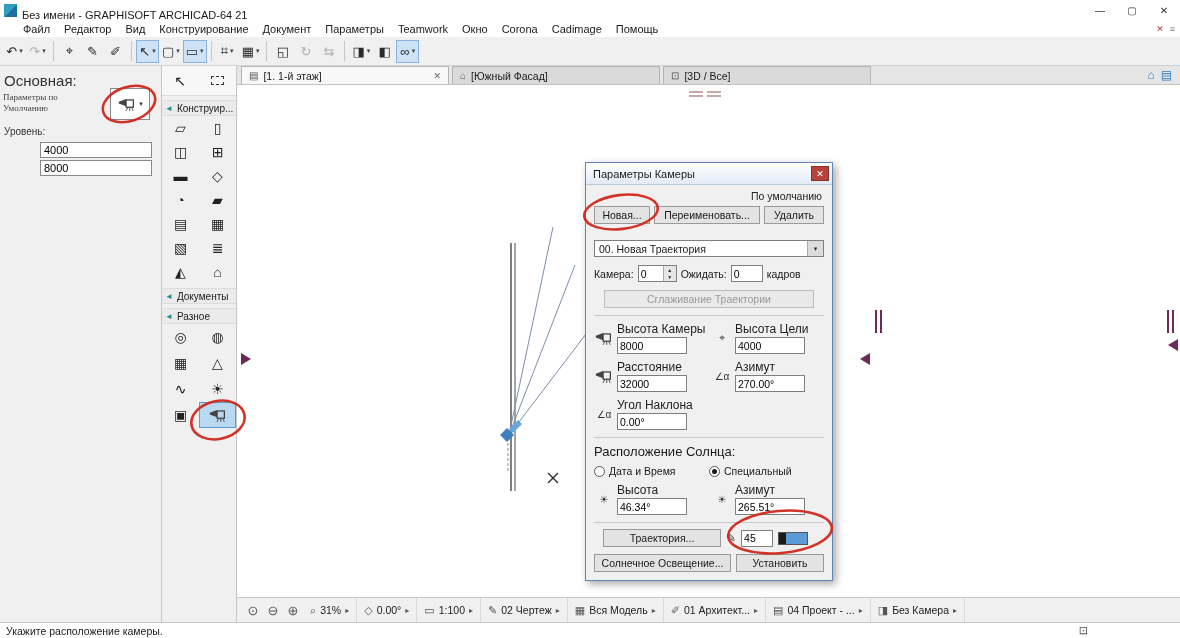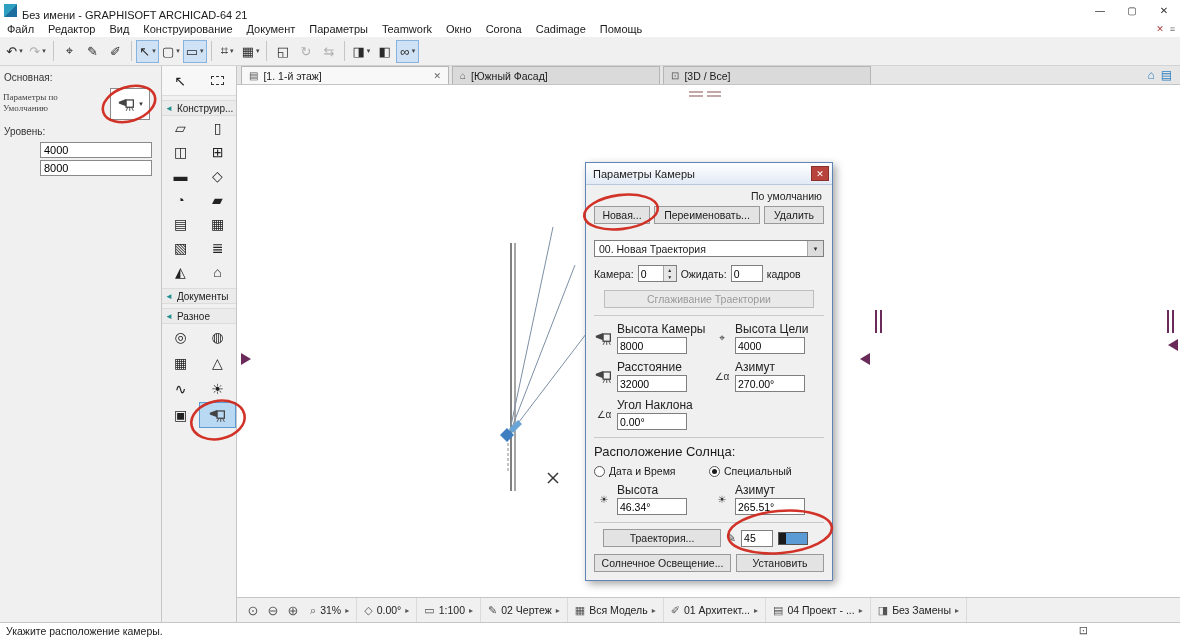--- a/index.html
+++ b/index.html
@@ -8,21 +8,21 @@
   .app { position:relative; width:1180px; height:638px; background:#f0f0f0; }
 
   
   .titlebar { position:absolute; left:0; top:0; right:0; height:20px; background:#fff; display:flex; align-items:center; padding-left:4px; }
   .app-icon { width:13px; height:13px; background:linear-gradient(135deg,#2e9fbf 50%,#1c6f9f 50%); margin-right:5px; flex:none; }
   .title-text { font-size:11px;margin-top:10px; }
   .win-controls { margin-left:auto; display:flex; height:100%; }
   .win-btn { width:32px; height:100%; display:flex; align-items:center; justify-content:center; font-size:10px; color:#333; }
 
   
-  .menubar { position:absolute; left:0; top:20px; right:0; height:17px; background:#fff; display:flex; align-items:center; padding-left:0; }
+  .menubar { position:absolute; left:0; top:20px; right:0; height:17px; background:#fff; display:flex; align-items:center; padding-left:16px; }
   .menu-item { padding:1px 7px; font-size:11px; }
   .menubar-right { margin-left:auto; display:flex; gap:6px; padding-right:5px; color:#777; font-size:9px; }
   .menubar-right .mr-close { color:#b04040; }
 
   
   .toolbar { position:absolute; left:0; top:37px; right:0; height:29px; background:#f0f0f0; border-bottom:1px solid #d3d3d3; display:flex; align-items:center; padding-left:3px; }
   .tbtn { height:23px; min-width:23px; display:flex; align-items:center; justify-content:center; font-size:13px; color:#2a2a2a; border:1px solid transparent; padding:0 2px; }
   .tbtn.active { background:#cfe2f5; border-color:#88b3dd; }
   .tbtn.disabled { color:#b0b0b0; }
   .tbtn .dd { font-size:7px; color:#444; margin-left:2px; }
@@ -32,21 +32,21 @@
   .tabbar { position:absolute; left:237px; top:66px; right:0; height:19px; background:#e6e6e6; border-bottom:1px solid #c4c4c4; display:flex; align-items:flex-end; padding-left:4px; }
   .tab { width:208px; height:18px; display:flex; align-items:center; gap:5px; padding:0 7px; background:#dadada; border:1px solid #b5b5b5; border-bottom:none; margin-right:3px; font-size:10.5px; }
   .tab.active { background:#f8f8f8; }
   .tab-icon { color:#555; font-size:10px; flex:none; }
   .tab-label { overflow:hidden; white-space:nowrap; text-overflow:ellipsis; }
   .tab-close { margin-left:auto; color:#666; font-size:9px; }
   .tab-extras { margin-left:auto; display:flex; gap:6px; padding:0 8px 2px; color:#2e7fc0; font-size:12px; }
 
   
   .infopanel { position:absolute; left:0; top:66px; width:162px; bottom:16px; background:#f0f0f0; border-right:1px solid #c6c6c6; }
-  .ip-sec { position:absolute; left:4px; top:6px; font-size:10px; color:#333;text-align:center; }
+  .ip-sec { position:absolute; left:4px; top:6px; font-size:15px; color:#333;text-align:center; }
   .ip-defaults { position:absolute; left:3px; top:26px; width:102px; font-size:9px; color:#444; line-height:11px;font-family:Liberation Serif, serif; }
   .ip-defbtn { position:absolute; left:110px; top:22px; width:40px; height:32px; background:#fff; border:1px solid #8a8a8a; display:flex; align-items:center; justify-content:center; gap:2px; }
   .ip-defbtn .dd { font-size:7px; color:#333; }
   .ip-level { position:absolute; left:4px; top:60px; font-size:10px; color:#333; }
   .ip-input1 { position:absolute; left:40px; top:76px; }
   .ip-input2 { position:absolute; left:40px; top:94px; }
   .tin { width:112px; height:16px; border:1px solid #8a8a8a; font:inherit; font-size:11px; padding:0 3px; background:#fff; }
 
   
   .toolbox { position:absolute; left:162px; top:66px; width:75px; bottom:16px; background:#f0f0f0; border-right:1px solid #c6c6c6; }
@@ -555,21 +555,21 @@
       <span>01 Архитект...</span>
       <span class="chev">▸</span>
     </span>
     <span class="sitem">
       <span class="sicon">▤</span>
       <span>04 Проект - ...</span>
       <span class="chev">▸</span>
     </span>
     <span class="sitem">
       <span class="sicon">◨</span>
-      <span>Без Замены</span>
+      <span>Без Камера</span>
       <span class="chev">▸</span>
     </span>
   </div>
 
   <div class="hintbar">
     <span>Укажите расположение камеры.</span>
     <span class="hint-right">⊡</span>
   </div>
 
   <svg class="overlay" width="1180" height="638">

